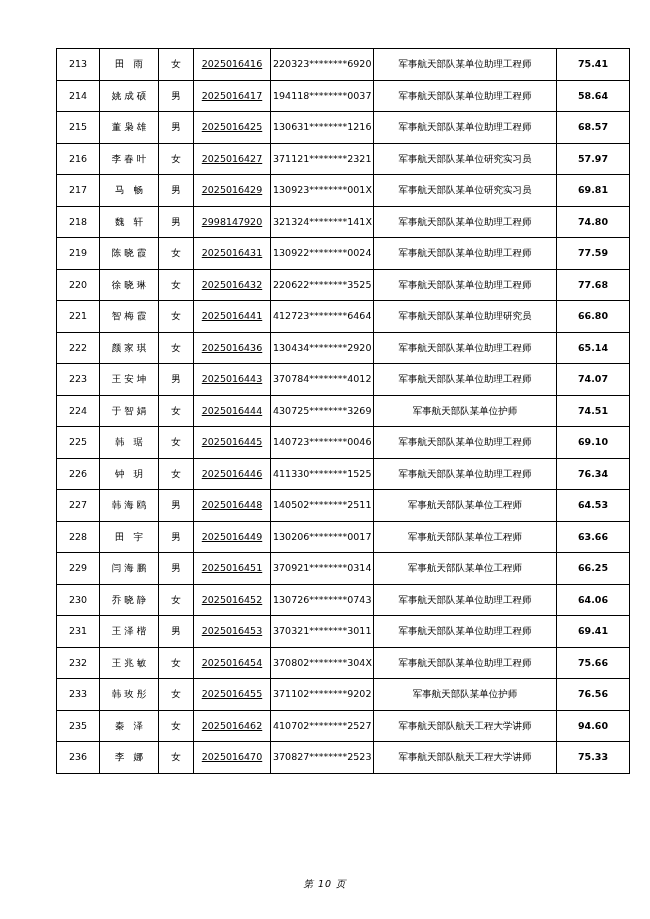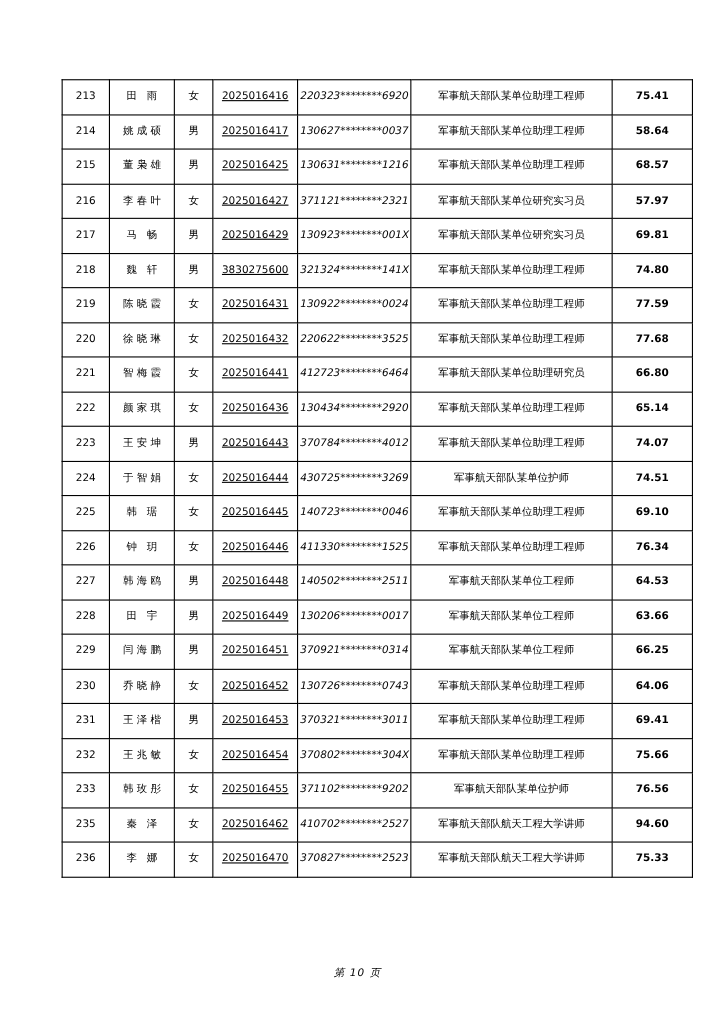--- a/index.html
+++ b/index.html
@@ -11,21 +11,21 @@
     width: 650px;
     height: 919px;
     font-family: "DejaVu Sans", "Liberation Sans", sans-serif;
     color: #000000;
     position: relative;
   }
   .page {
     width: 650px;
     height: 919px;
     box-sizing: border-box;
-    padding: 72px 56px 0 56px;
+    padding: 48px 56px 0 56px;
     position: relative;
   }
   table.roster {
     border-collapse: collapse;
     width: 538px;
     table-layout: fixed;
     margin: 0 auto;
   }
   table.roster td {
     border: 1px solid #000000;
@@ -35,21 +35,21 @@
     vertical-align: middle;
     font-size: 9.5px;
     line-height: 1.1;
     white-space: nowrap;
     overflow: hidden;
   }
   td.c-seq      { width: 38px; }
   td.c-name     { width: 54px; letter-spacing: 3px; text-indent: 3px; }
   td.c-gender   { width: 30px; }
   td.c-ticket   { width: 72px; font-size: 9px; text-decoration: underline; }
-  td.c-id       { width: 98px; font-size: 9px; font-style: italic; }
+  td.c-id       { width: 98px; font-size: 9px; }
   td.c-post     { width: 178px; font-size: 9.5px; }
   td.c-score    { width: 68px; font-size: 9.5px; font-weight: bold; }
 
   .footer {
     position: absolute;
     left: 0;
     right: 0;
     bottom: 28px;
     text-align: center;
     font-size: 9.5px;
@@ -70,21 +70,21 @@
           <td class="c-ticket">2025016416</td>
           <td class="c-id">220323********6920</td>
           <td class="c-post">军事航天部队某单位助理工程师</td>
           <td class="c-score">75.41</td>
         </tr>
         <tr>
           <td class="c-seq">214</td>
           <td class="c-name">姚成硕</td>
           <td class="c-gender">男</td>
           <td class="c-ticket">2025016417</td>
-          <td class="c-id">130627********0037</td>
+          <td class="c-id">194118********0037</td>
           <td class="c-post">军事航天部队某单位助理工程师</td>
           <td class="c-score">58.64</td>
         </tr>
         <tr>
           <td class="c-seq">215</td>
           <td class="c-name">董枭雄</td>
           <td class="c-gender">男</td>
           <td class="c-ticket">2025016425</td>
           <td class="c-id">130631********1216</td>
           <td class="c-post">军事航天部队某单位助理工程师</td>
@@ -105,21 +105,21 @@
           <td class="c-gender">男</td>
           <td class="c-ticket">2025016429</td>
           <td class="c-id">130923********001X</td>
           <td class="c-post">军事航天部队某单位研究实习员</td>
           <td class="c-score">69.81</td>
         </tr>
         <tr>
           <td class="c-seq">218</td>
           <td class="c-name">魏 轩</td>
           <td class="c-gender">男</td>
-          <td class="c-ticket">3830275600</td>
+          <td class="c-ticket">2998147920</td>
           <td class="c-id">321324********141X</td>
           <td class="c-post">军事航天部队某单位助理工程师</td>
           <td class="c-score">74.80</td>
         </tr>
         <tr>
           <td class="c-seq">219</td>
           <td class="c-name">陈晓霞</td>
           <td class="c-gender">女</td>
           <td class="c-ticket">2025016431</td>
           <td class="c-id">130922********0024</td>

